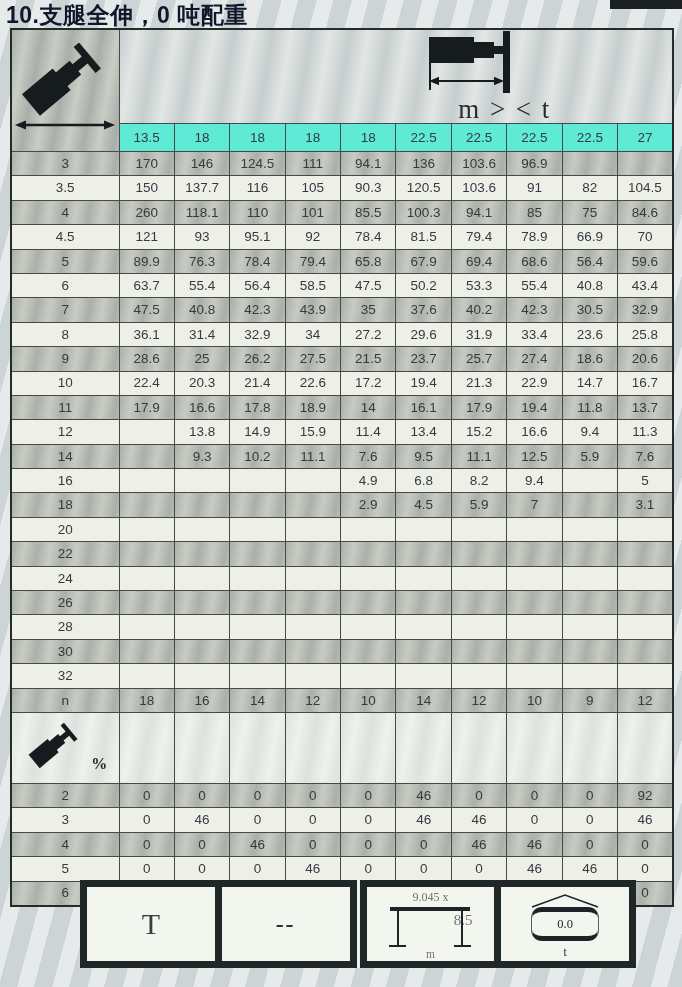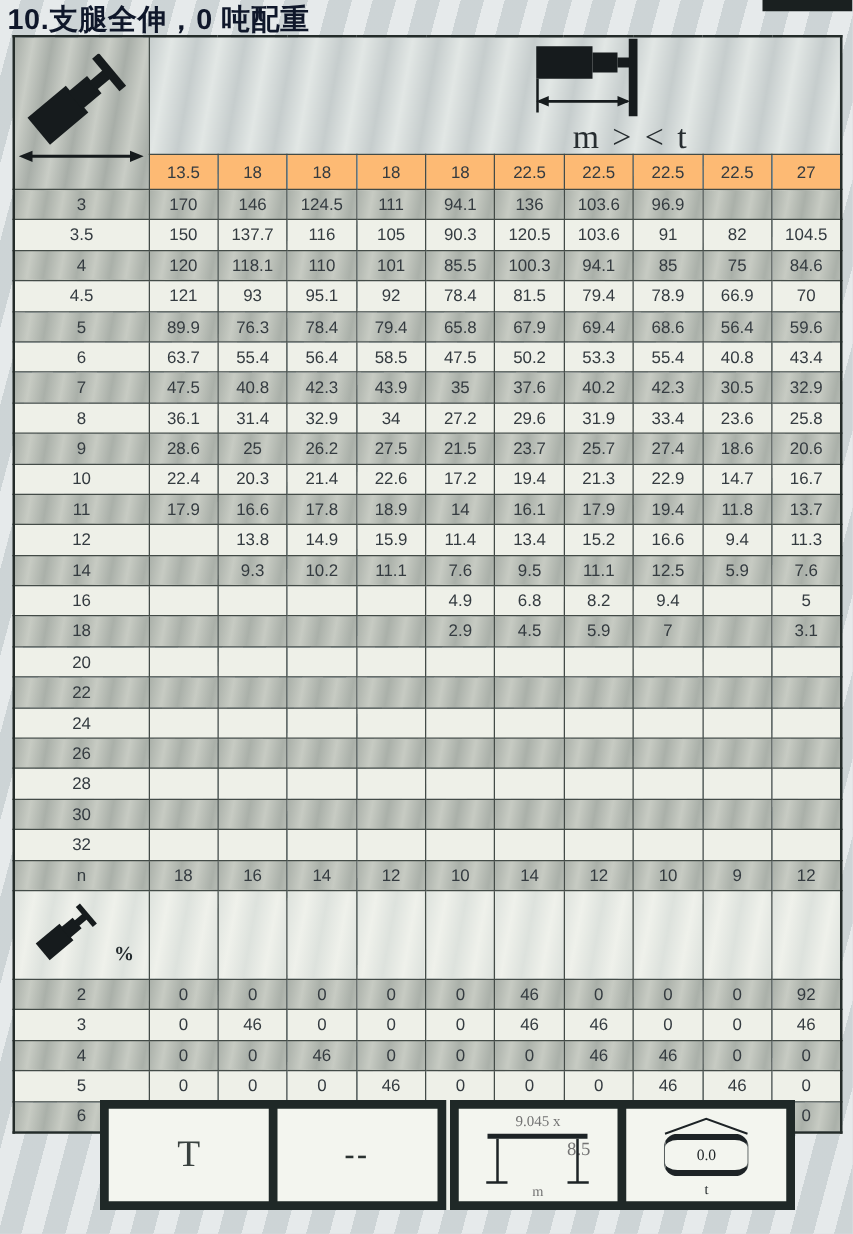--- a/index.html
+++ b/index.html
@@ -23,21 +23,21 @@
   .load-chart td{
     border:1.5px solid #434b47;
     text-align:center;vertical-align:middle;
     font-size:13.5px;line-height:1;color:#343b40;
     padding:0;height:23.4px;overflow:hidden;
   }
   table.load-chart{border:2.5px solid #242c2a;}
 
   tr.shaded td{background:repeating-linear-gradient(100deg,#aab0a9 0px,#c7cbc3 13px,#aab0a9 26px);}
   tr.plain td{background:#eef0e8;}
-  tr.col-hdr td{background:#fdba74;height:27px;font-size:13.5px;}
+  tr.col-hdr td{background:#5eead4;height:27px;font-size:13.5px;}
 
   td.hdr-left{
     background:repeating-linear-gradient(100deg,#a8aea8 0px,#c9cdc6 15px,#a8aea8 30px);
     height:100px;
   }
   td.hdr-main{
     background:repeating-linear-gradient(100deg,#c6cdcd 0px,#e2e7e5 18px,#c6cdcd 38px);
     text-align:left;
   }
   .hdr-main-inner{display:flex;align-items:center;padding-left:160px;flex-direction:column;}
@@ -171,21 +171,21 @@
         <td>105</td>
         <td>90.3</td>
         <td>120.5</td>
         <td>103.6</td>
         <td>91</td>
         <td>82</td>
         <td>104.5</td>
       </tr>
       <tr class="shaded">
         <td>4</td>
-        <td>120</td>
+        <td>260</td>
         <td>118.1</td>
         <td>110</td>
         <td>101</td>
         <td>85.5</td>
         <td>100.3</td>
         <td>94.1</td>
         <td>85</td>
         <td>75</td>
         <td>84.6</td>
       </tr>

